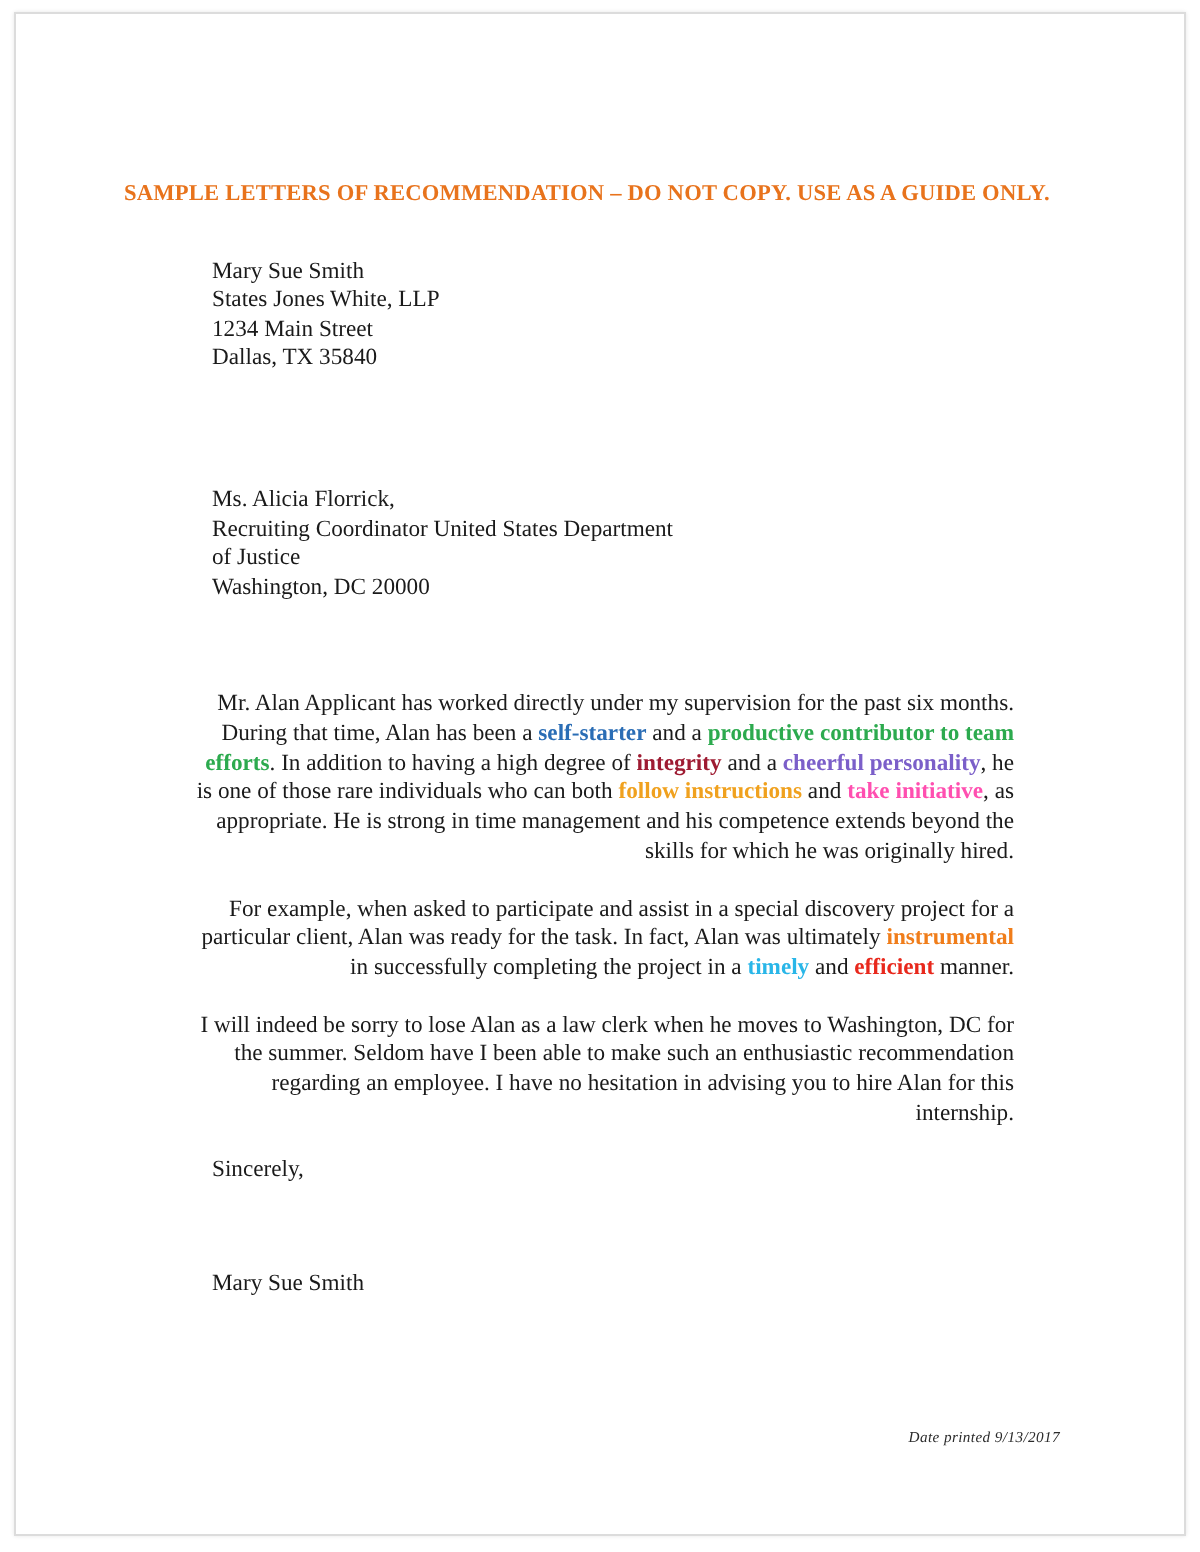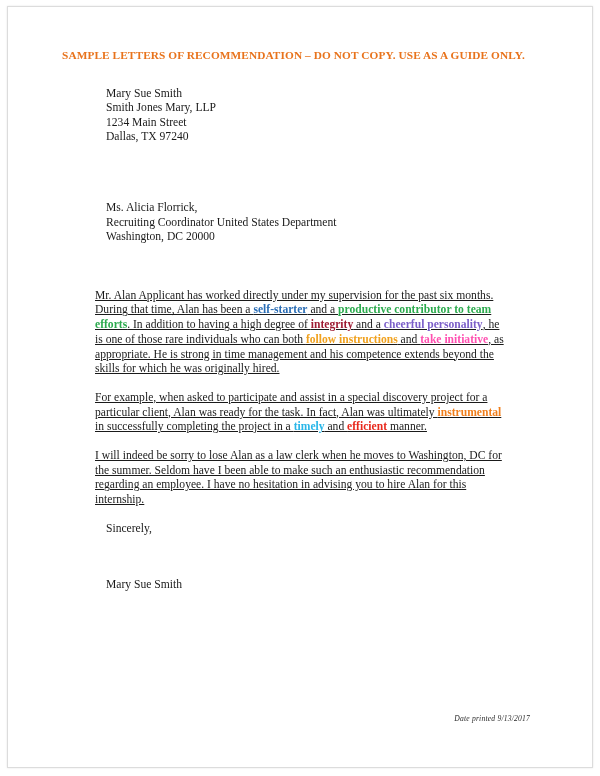--- a/index.html
+++ b/index.html
@@ -48,59 +48,59 @@
   .addr-line { white-space: nowrap; }
   .gap-sm { height: 14px; }
   .gap-md { height: 22px; }
   .gap-lg { height: 28px; }
   .para {
     margin-left: 33px;
     width: 412px;
     font-size: 11.6px;
     line-height: 14.7px;
     color: #1a1a1a;
-    text-align: left;
-    text-decoration: underline;
+    text-align: right;
   }
   .hl { font-weight: bold; }
   .footer {
     position: absolute;
     right: 62px;
     bottom: 44px;
     font-size: 7.6px;
     font-style: italic;
     font-weight: normal;
     color: #2b2b2b;
     letter-spacing: 0.2px;
     white-space: nowrap;
   }
 </style>
 </head>
 <body>
 
 <div class="page">
   <div class="page-inner">
 
-    <div class="doc-header" style="color: rgb(232, 115, 28);">SAMPLE LETTERS OF RECOMMENDATION – DO NOT COPY. USE AS A GUIDE ONLY.</div>
+    <div class="doc-header" style="color: rgb(232, 115, 28); margin-top: 42px;">SAMPLE LETTERS OF RECOMMENDATION – DO NOT COPY. USE AS A GUIDE ONLY.</div>
 
     <div class="block">
       <div class="addr-line">Mary Sue Smith</div>
-      <div class="addr-line">Smith Jones Mary, LLP</div>
+      <div class="addr-line">States Jones White, LLP</div>
       <div class="addr-line">1234 Main Street</div>
-      <div class="addr-line">Dallas, TX 97240</div>
+      <div class="addr-line">Dallas, TX 35840</div>
     </div>
 
     <div class="gap-lg"></div>
 
 
     <div class="gap-lg"></div>
 
     <div class="block">
       <div class="addr-line">Ms. Alicia Florrick,</div>
       <div class="addr-line">Recruiting Coordinator United States Department</div>
+      <div class="addr-line">of Justice</div>
       <div class="addr-line">Washington, DC 20000</div>
     </div>
 
     <div class="gap-md"></div>
 
 
     <div class="gap-md"></div>
 
     <div class="para"><span>Mr. Alan Applicant has worked directly under my supervision for the past six months. During that time, Alan has been a </span><span class="hl" style="color: rgb(42, 109, 181);">self-starter</span><span> and a </span><span class="hl" style="color: rgb(44, 170, 78);">productive contributor to team efforts</span><span>. In addition to having a high degree of </span><span class="hl" style="color: rgb(158, 27, 50);">integrity</span><span> and a </span><span class="hl" style="color: rgb(123, 95, 201);">cheerful personality</span><span>, he is one of those rare individuals who can both </span><span class="hl" style="color: rgb(240, 161, 30);">follow instructions</span><span> and </span><span class="hl" style="color: rgb(255, 79, 176);">take initiative</span><span>, as appropriate. He is strong in time management and his competence extends beyond the skills for which he was originally hired.</span></div>
 

